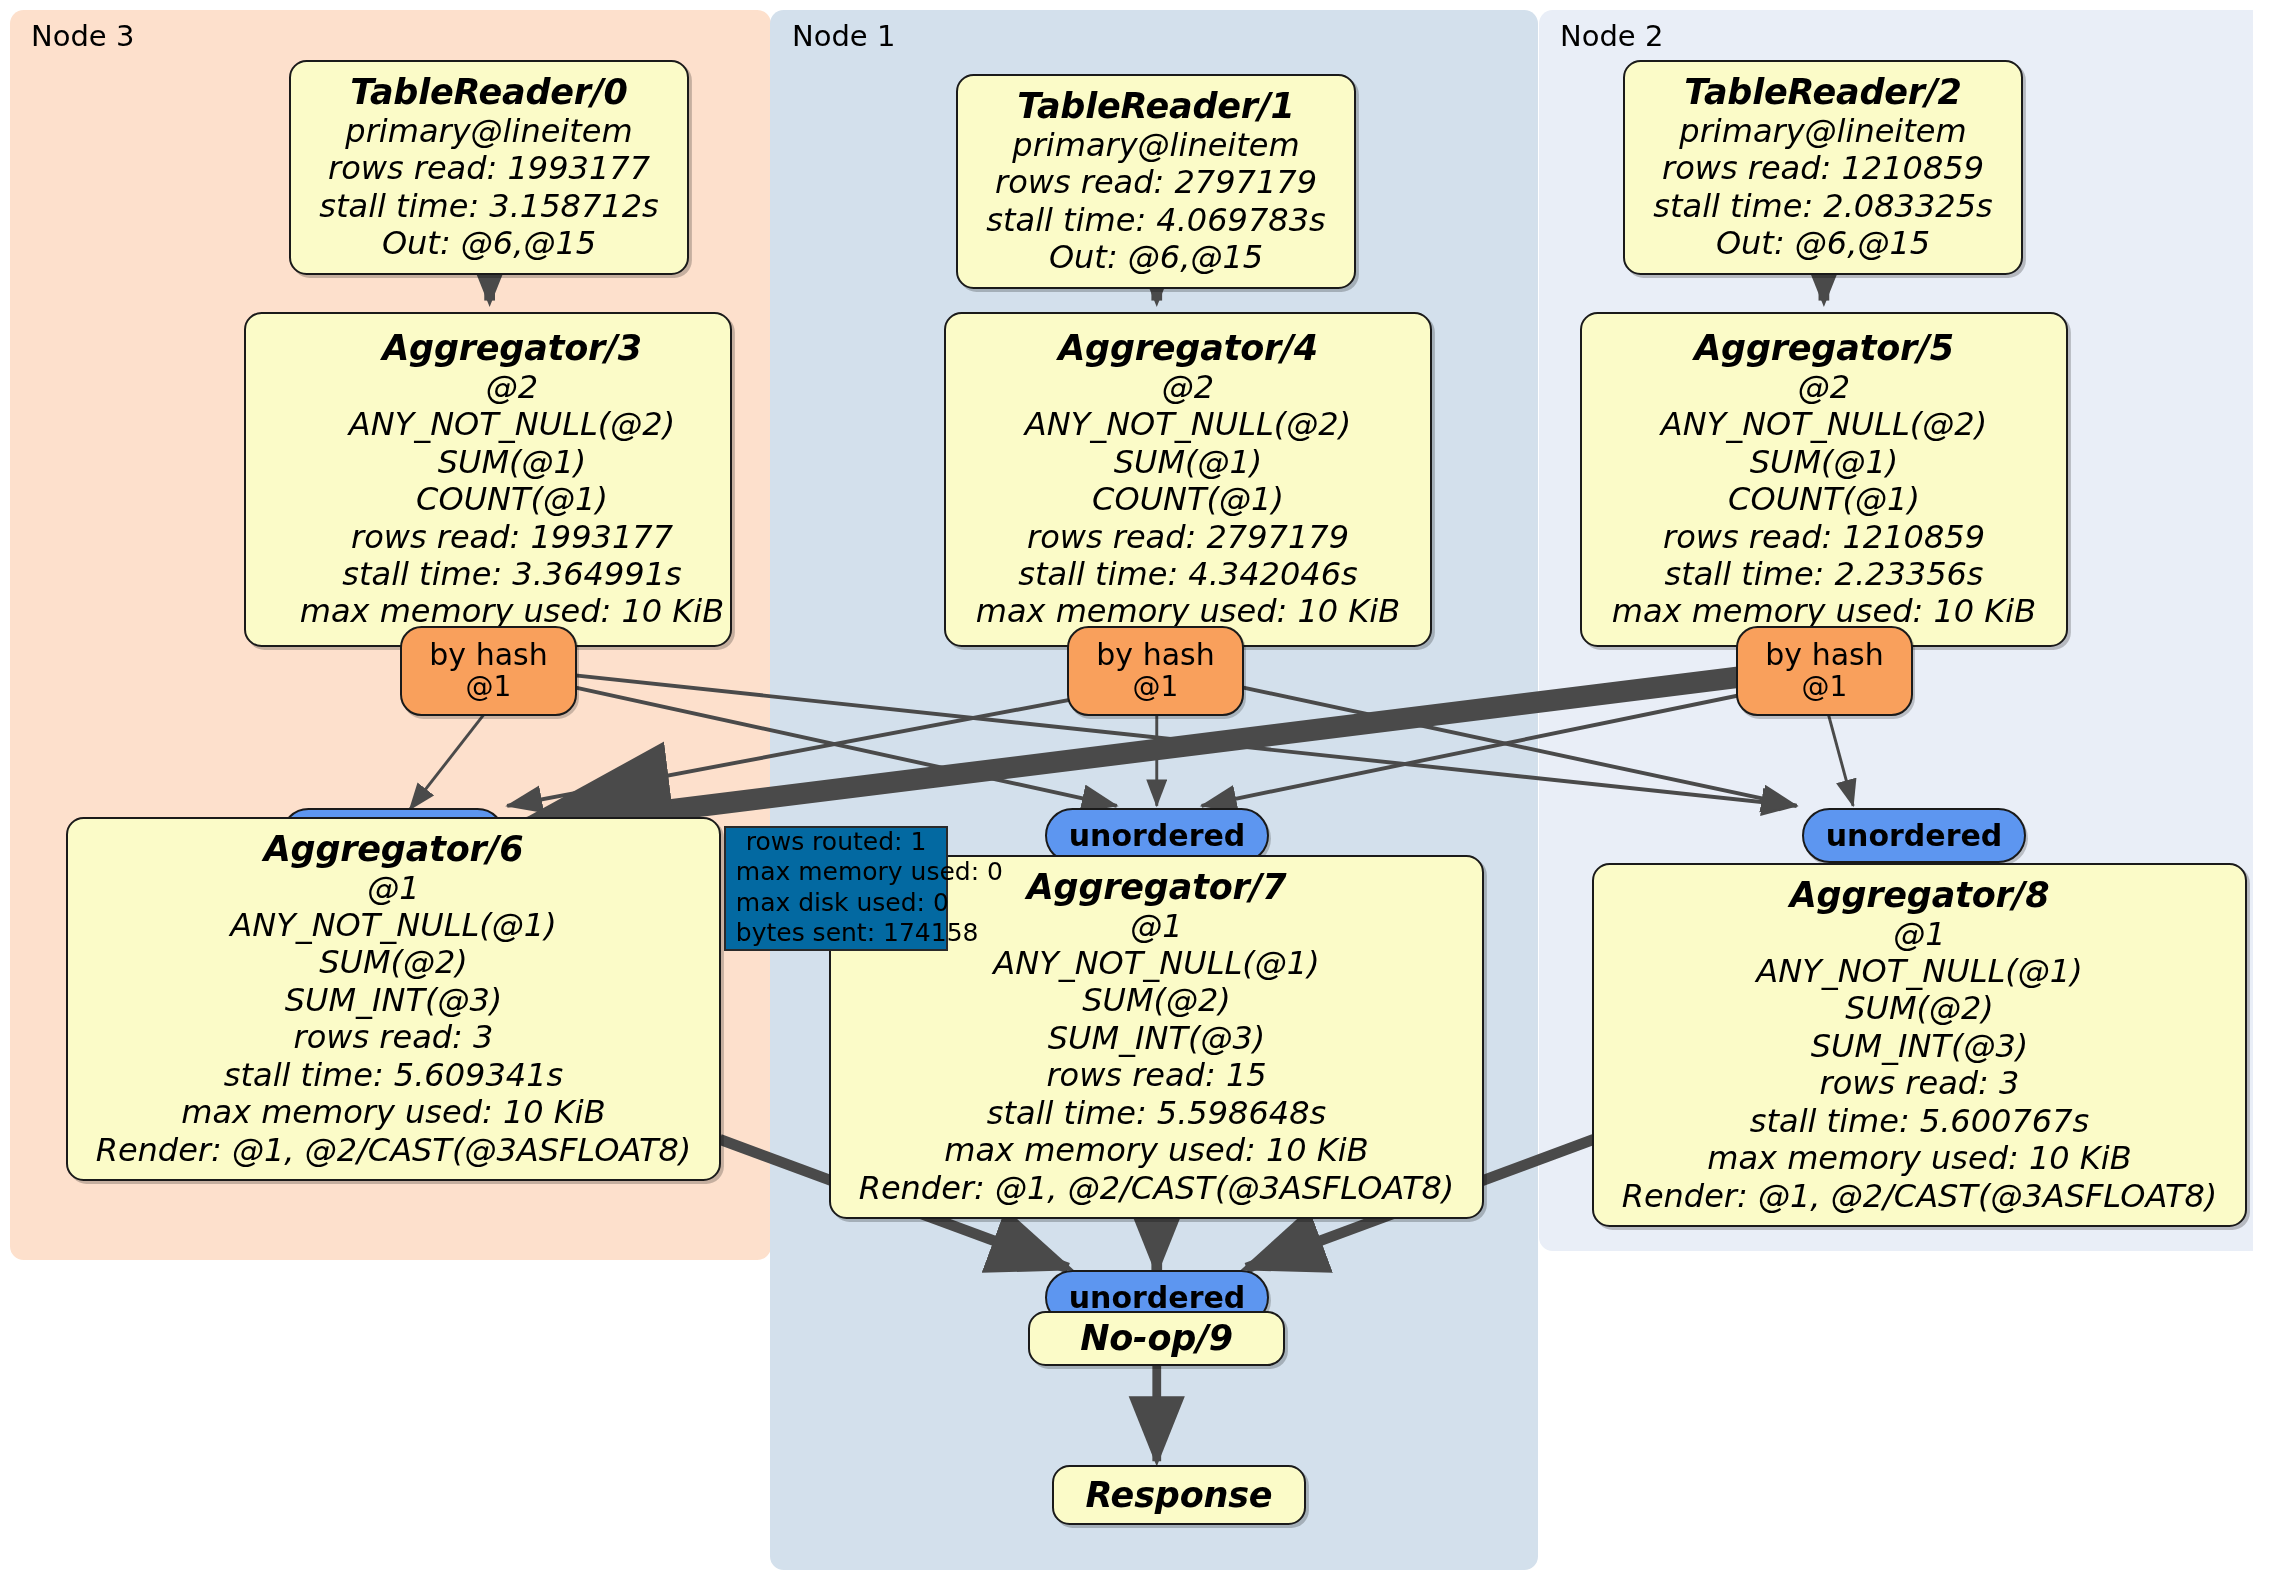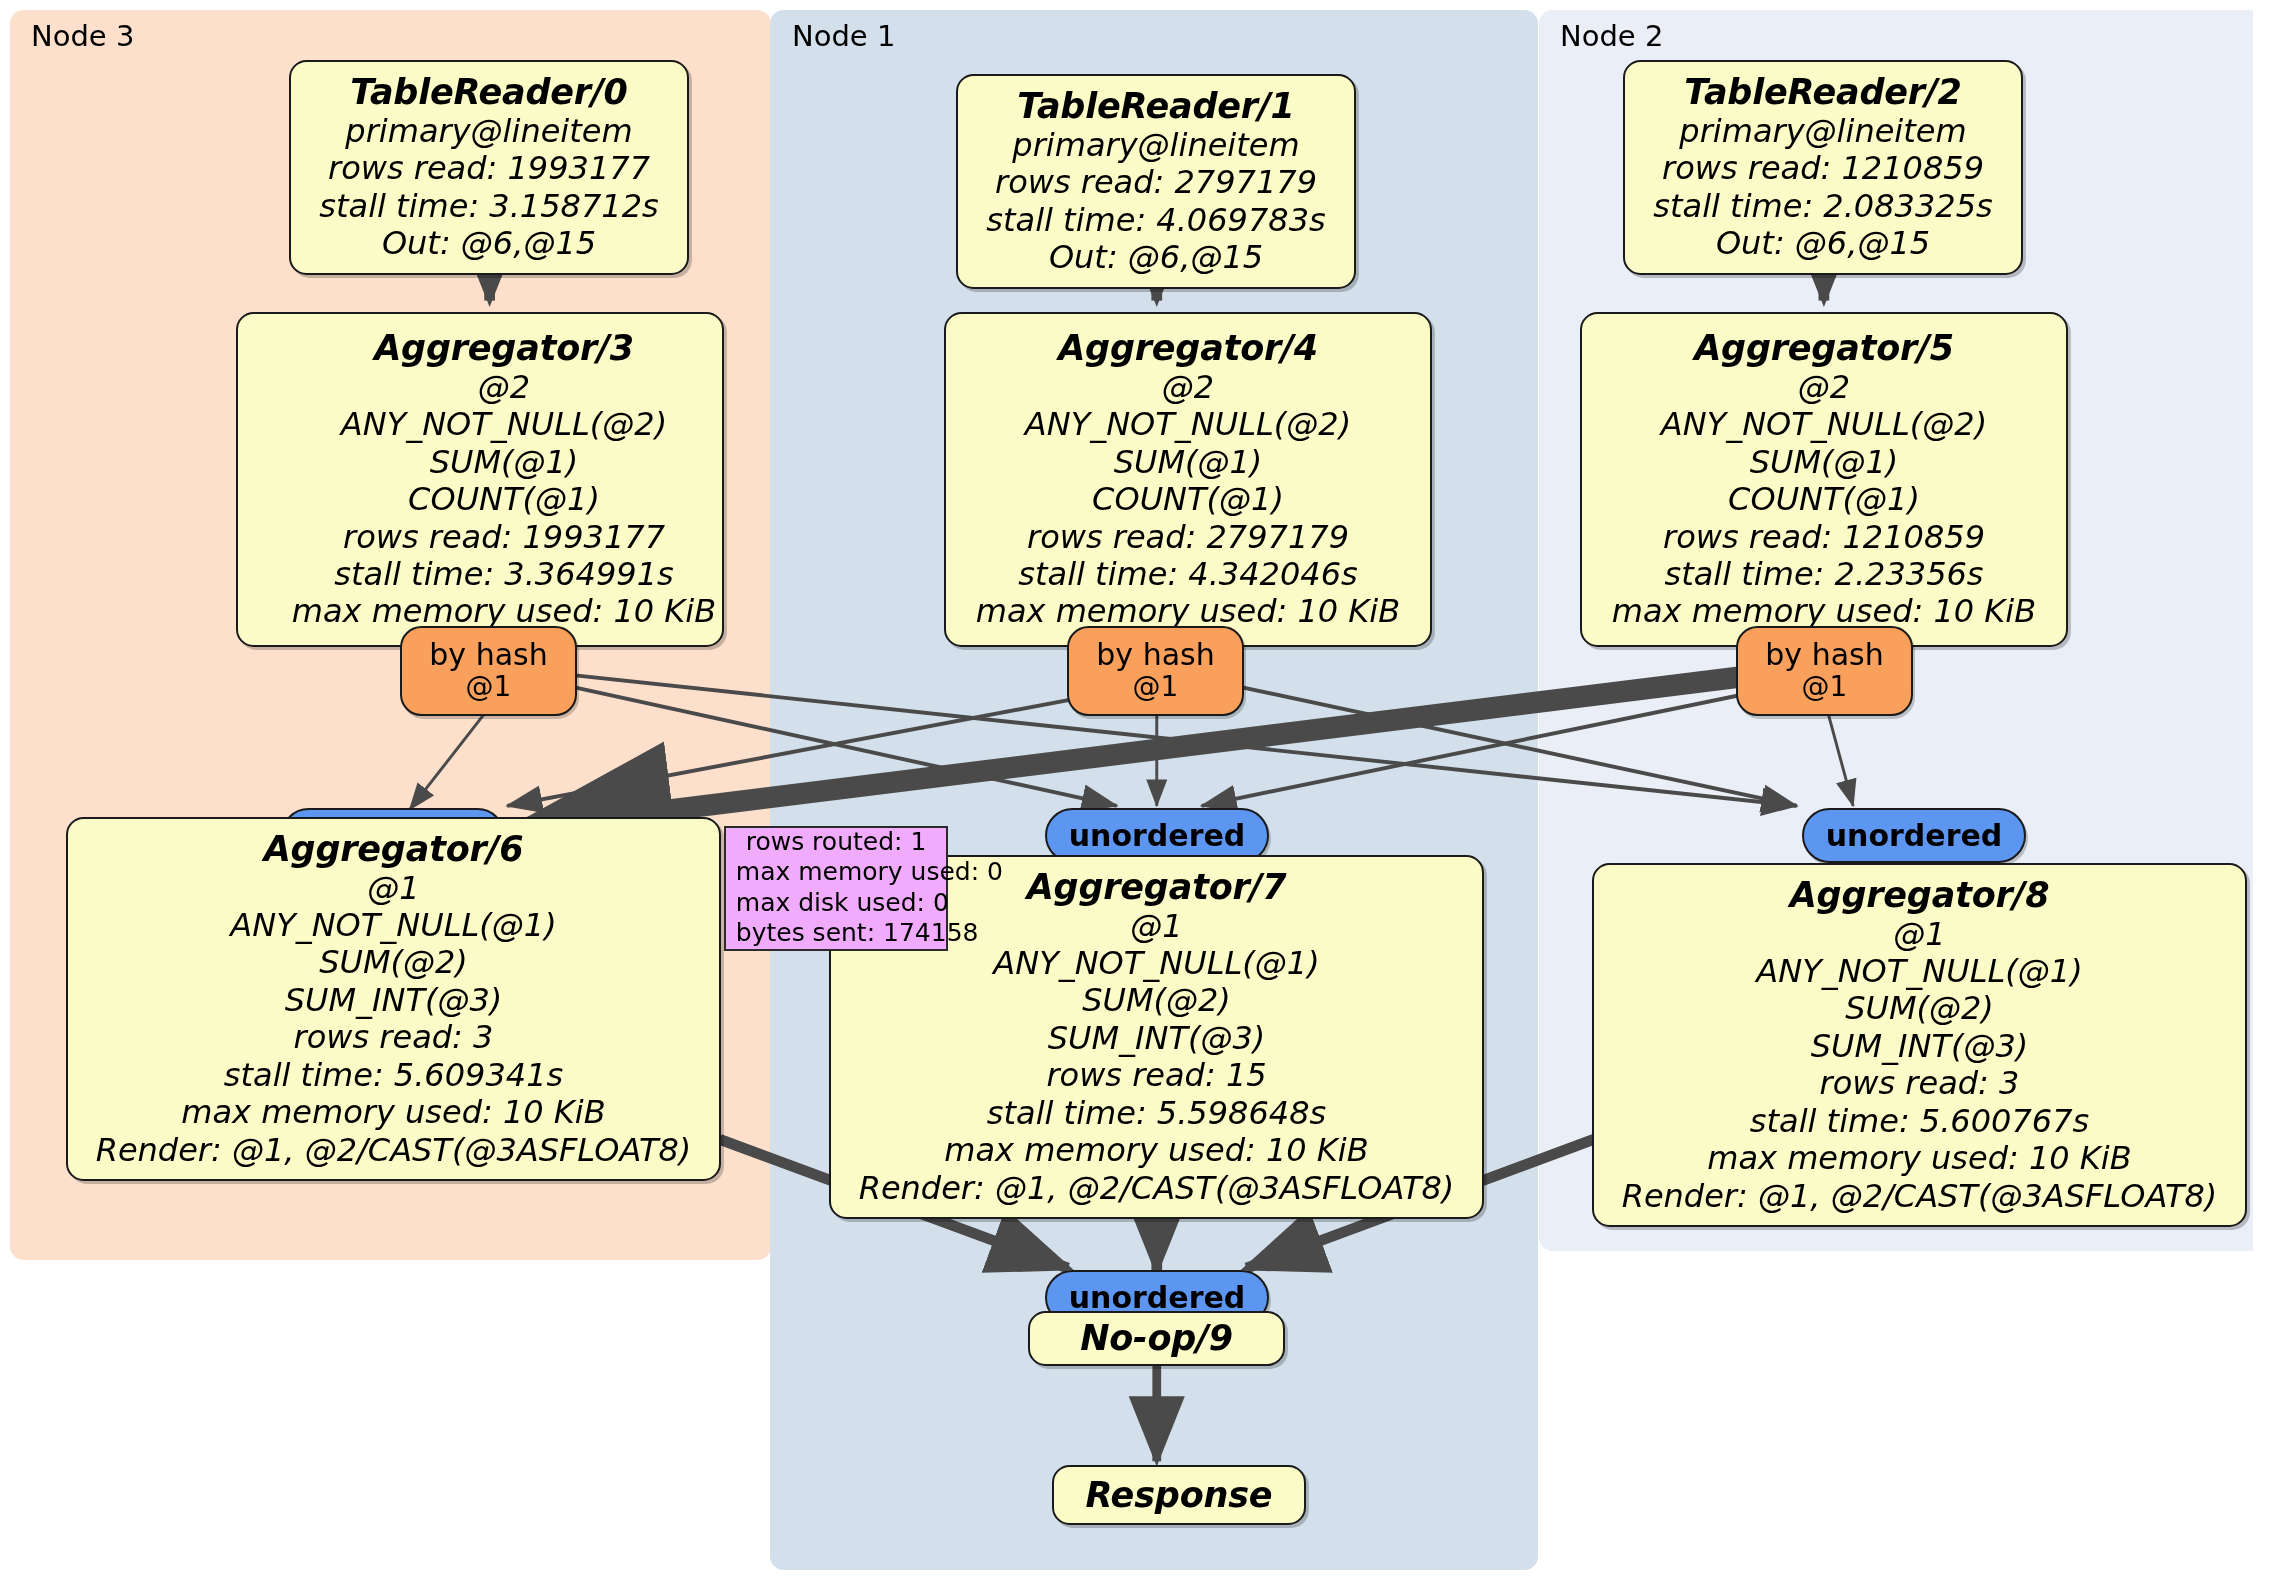--- a/index.html
+++ b/index.html
@@ -103,21 +103,21 @@
   .pill.unord .t1 {
     font-weight: bold;
     font-size: 30px;
     line-height: 1;
   }
 
   
   .stats-box {
     position: absolute;
     box-sizing: border-box;
-    background: #f0abfc;
+    background: #0369a1;
     border: 2px solid #2a2a2a;
     color: #000000;
     text-align: center;
     font-size: 25px;
     line-height: 1.22;
     padding: 5.9px 9.8px 7.8px 9.8px;
     display: flex;
     flex-direction: column;
     justify-content: center;
   }
@@ -218,21 +218,21 @@
   </div>
 
   <div class="gnode" style="left:1623px; top:60px; width:400px; height:215px;">
     <div class="title">TableReader/2</div>
     <div class="line">primary@lineitem</div>
     <div class="line">rows read: 1210859</div>
     <div class="line">stall time: 2.083325s</div>
     <div class="line">Out: @6,@15</div>
   </div>
 
-  <div class="gnode" style="left:236px; top:312px; width:488px; height:335px;padding-left:48px;">
+  <div class="gnode" style="left:244px; top:312px; width:488px; height:335px;padding-left:48px;">
     <div class="title">Aggregator/3</div>
     <div class="line">@2</div>
     <div class="line">ANY_NOT_NULL(@2)</div>
     <div class="line">SUM(@1)</div>
     <div class="line">COUNT(@1)</div>
     <div class="line">rows read: 1993177</div>
     <div class="line">stall time: 3.364991s</div>
     <div class="line">max memory used: 10 KiB</div>
   </div>
 

